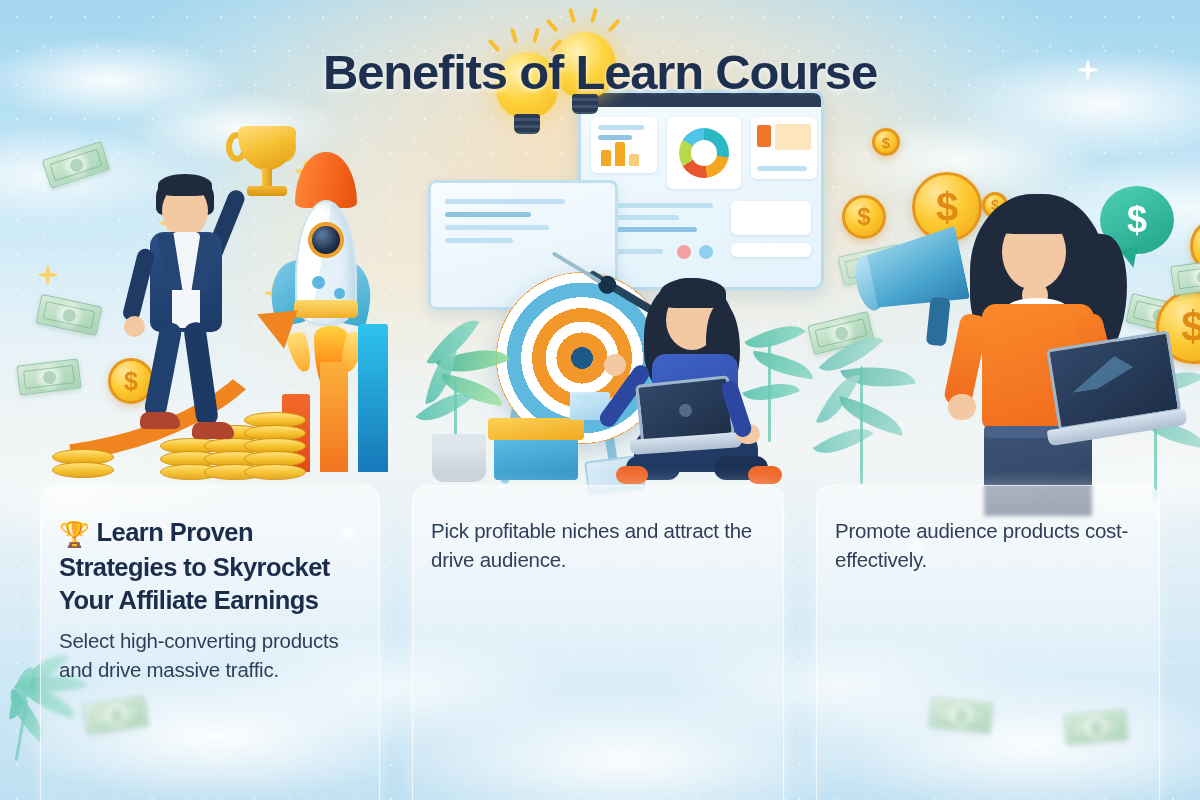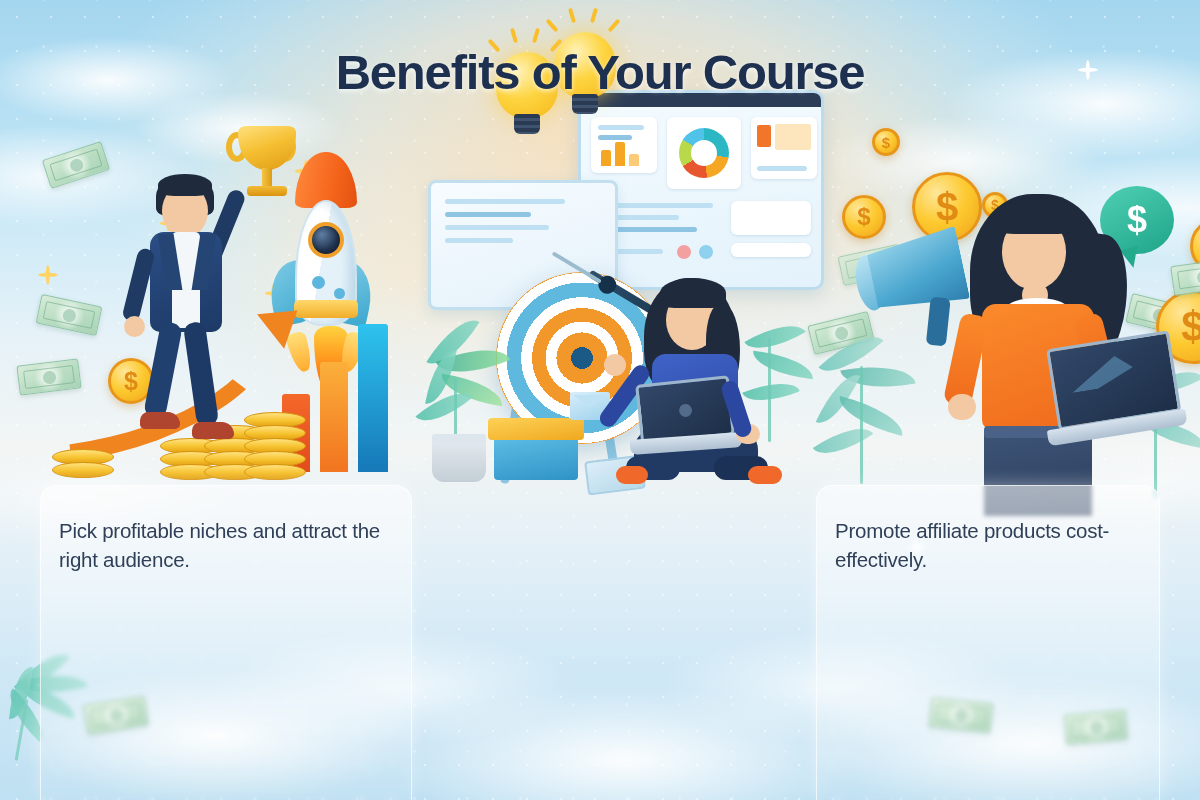--- a/index.html
+++ b/index.html
@@ -411,21 +411,21 @@
 
   <div class="decor" style="left:-10px; top:655px; width:130px; height:110px; opacity:.85;">
     <div class="leaf" style="position:absolute;left:22px;top:6px;  transform:rotate(-48deg); width:60px;height:22px;"></div>
     <div class="leaf" style="position:absolute;left:30px;top:18px; transform:rotate(-14deg); width:66px;height:22px;"></div>
     <div class="leaf" style="position:absolute;left:26px;top:34px; transform:rotate(16deg);  width:62px;height:22px;"></div>
     <div class="leaf" style="position:absolute;left:4px; top:28px; transform:rotate(-86deg); width:54px;height:20px;"></div>
     <div class="leaf" style="position:absolute;left:8px; top:50px; transform:rotate(44deg);  width:56px;height:20px;"></div>
     <div class="stem" style="position:absolute;left:30px;top:44px; height:62px; transform:rotate(10deg);"></div>
   </div>
 
-  <div class="title">Benefits of Your Course</div>
+  <div class="title">Benefits of Learn Course</div>
 
   <div class="panel p1">
 
     <div class="art" style="left:268px; top:150px; width:130px; height:250px;">
       <div class="flame" style="position:absolute; left:46px; top:176px;"></div>
       <div class="flame sm" style="position:absolute; left:22px; top:182px; transform:rotate(-16deg);"></div>
       <div class="flame sm" style="position:absolute; left:74px; top:182px; transform:rotate(16deg);"></div>
       <div class="fin l" style="position:absolute; left:2px;  top:112px;"></div>
       <div class="fin r" style="position:absolute; left:62px; top:112px;"></div>
       <div class="rocket-nose" style="position:absolute; left:27px; top:2px;"></div>
@@ -714,24 +714,30 @@
     <div class="art" style="left:236px; top:340px; width:150px; height:110px; transform:rotate(-9deg);">
       <div class="laptop-screen" style="position:absolute; left:18px; top:0; width:124px; height:82px;">
         <div style="position:absolute; left:16px; top:14px; width:64px; height:30px; background:rgba(110,175,215,.45); clip-path:polygon(0 100%, 74% 0, 100% 46%, 40% 100%);"></div>
       </div>
       <div class="laptop-base" style="position:absolute; left:6px; top:80px; width:140px; height:16px;"></div>
     </div>
   </div>
 
   <div class="cards">
 
+    <div class="card card-1">
+      <div class="card-head">
+        <span class="card-emoji">🏆</span><span>Learn Proven Strategies to Skyrocket Your Affiliate Earnings</span>
+      </div>
+      <div class="card-body">Select high-converting products and drive massive traffic.</div>
+    </div>
 
     <div class="card card-2">
-      <div class="card-body">Pick profitable niches and attract the right audience.</div>
+      <div class="card-body">Pick profitable niches and attract the drive audience.</div>
     </div>
 
     <div class="card card-3">
-      <div class="card-body">Promote affiliate products cost-effectively.</div>
+      <div class="card-body">Promote audience products cost-effectively.</div>
     </div>
 
   </div>
 
 </div>
 
 </body></html>

